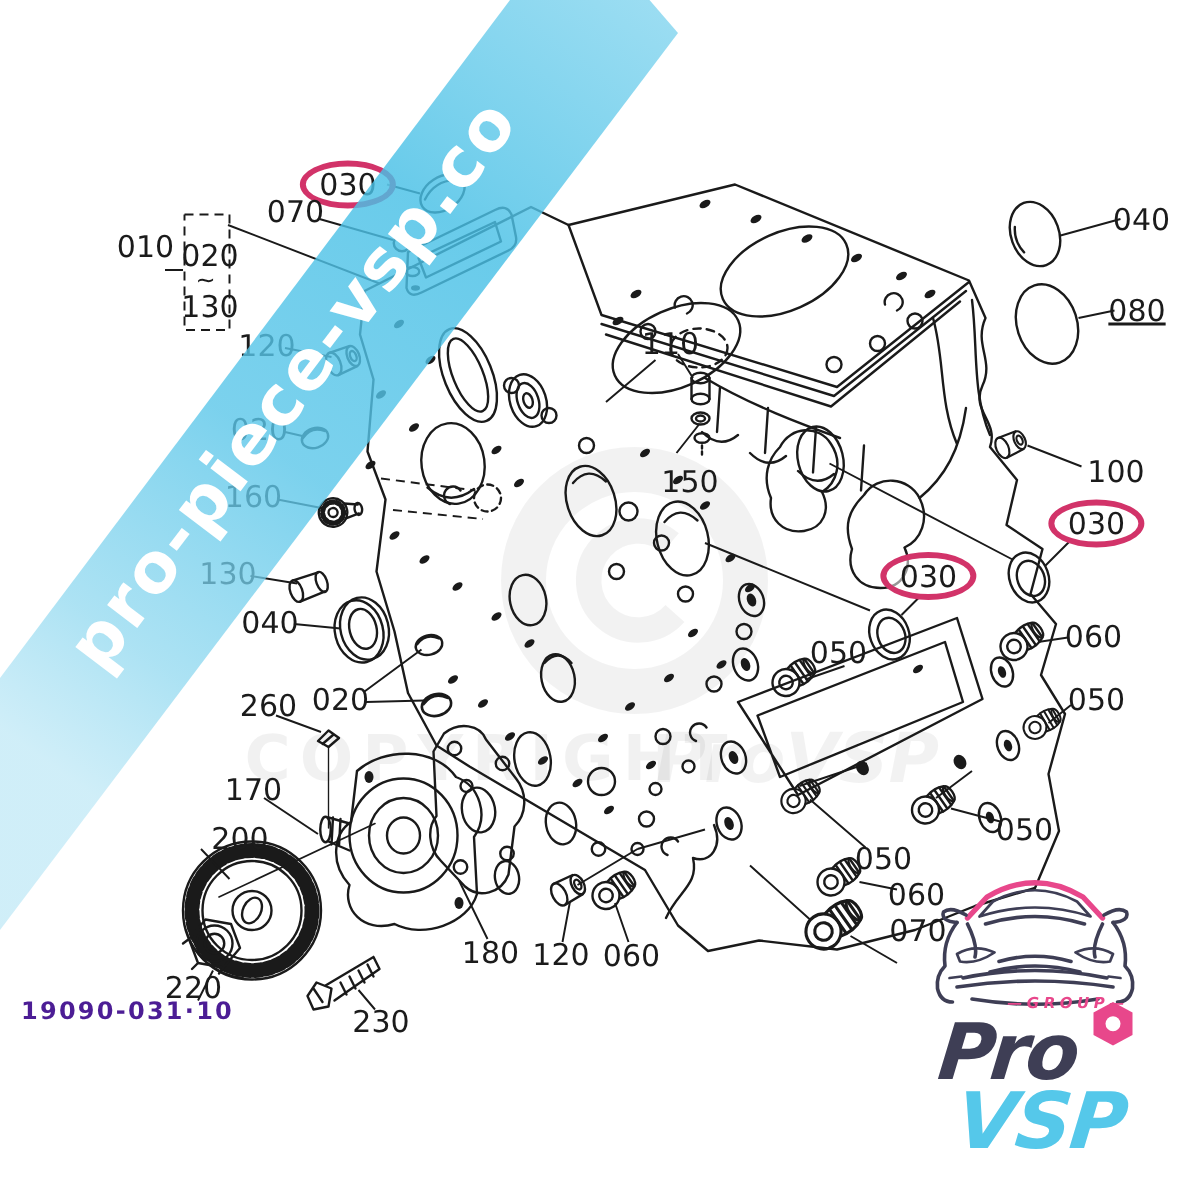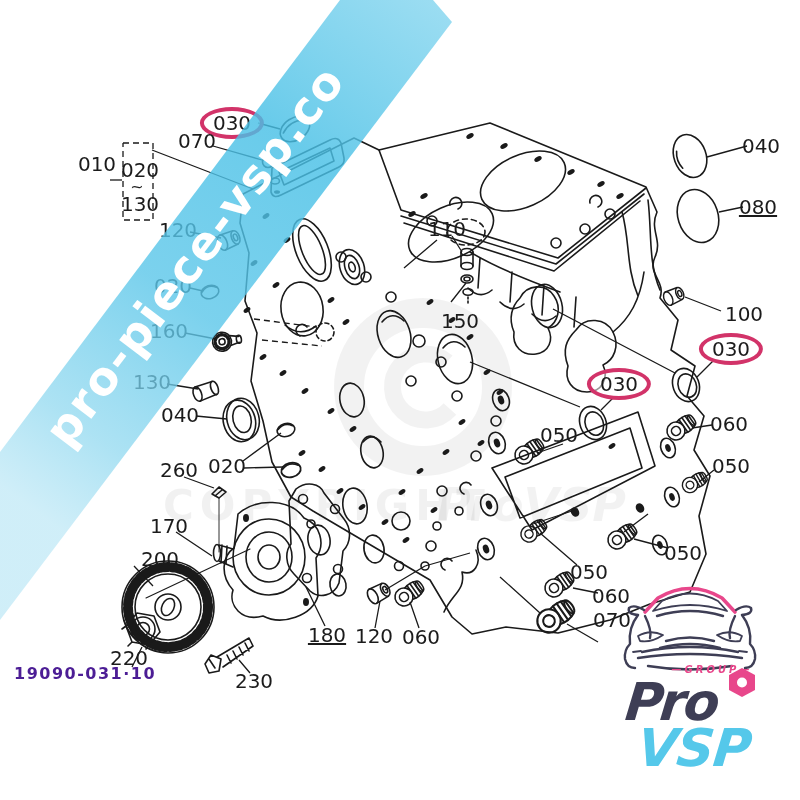--- a/index.html
+++ b/index.html
@@ -349,21 +349,21 @@
       <div class="lbl" style="left: 173px; top: 286px;">020</div>
       <div class="lbl" style="left: 169px; top: 331px;">160</div>
       <div class="lbl" style="left: 152px; top: 382px;">130</div>
       <div class="lbl" style="left: 180px; top: 415px;">040</div>
       <div class="lbl" style="left: 227px; top: 466px;">020</div>
       <div class="lbl" style="left: 179px; top: 470px;">260</div>
       <div class="lbl" style="left: 169px; top: 526px;">170</div>
       <div class="lbl" style="left: 123px; top: 559px; margin-left: 37px;">200</div>
       <div class="lbl" style="left: 129px; top: 658px;">220</div>
       <div class="lbl" style="left: 254px; top: 681px;">230</div>
-      <div class="lbl" style="left: 327px; top: 635px; text-decoration: underline;">180</div>
+      <div class="lbl" style="left: 327px; top: 635px;">180</div>
       <div class="lbl" style="left: 374px; top: 636px;">120</div>
       <div class="lbl" style="left: 421px; top: 637px;">060</div>
       <div class="lbl" style="left: 612px; top: 620px;">070</div>
       <div class="lbl" style="left: 611px; top: 596px;">060</div>
       <div class="lbl" style="left: 589px; top: 572px;">050</div>
       <div class="lbl" style="left: 683px; top: 553px;">050</div>
       <div class="lbl" style="left: 731px; top: 466px;">050</div>
       <div class="lbl" style="left: 729px; top: 424px;">060</div>
       <div class="lbl circled" style="left: 619px; top: 384px;">030</div>
       <div class="lbl circled" style="left: 731px; top: 349px;">030</div>

